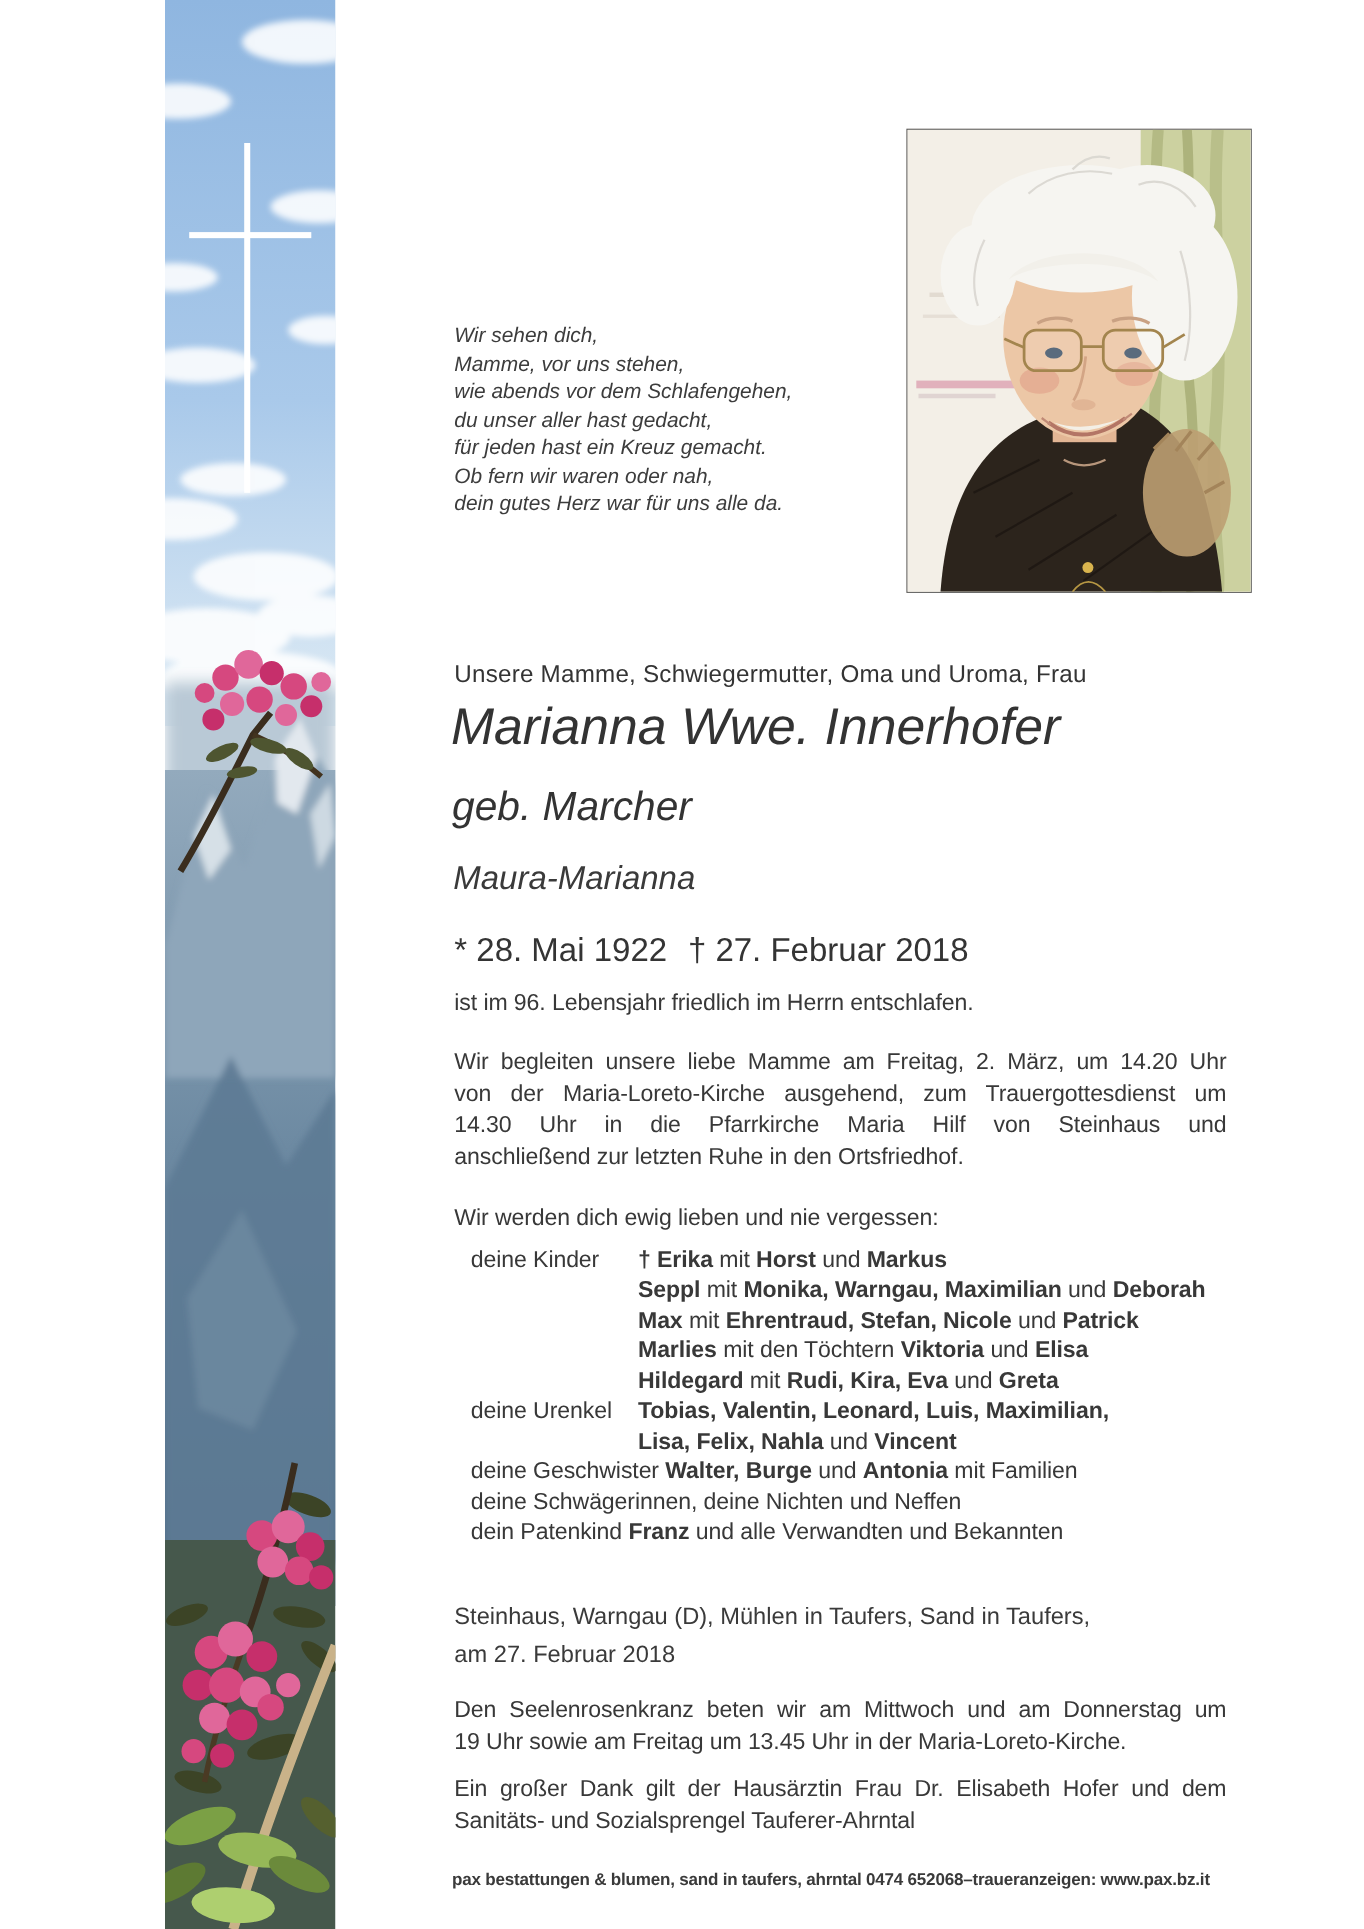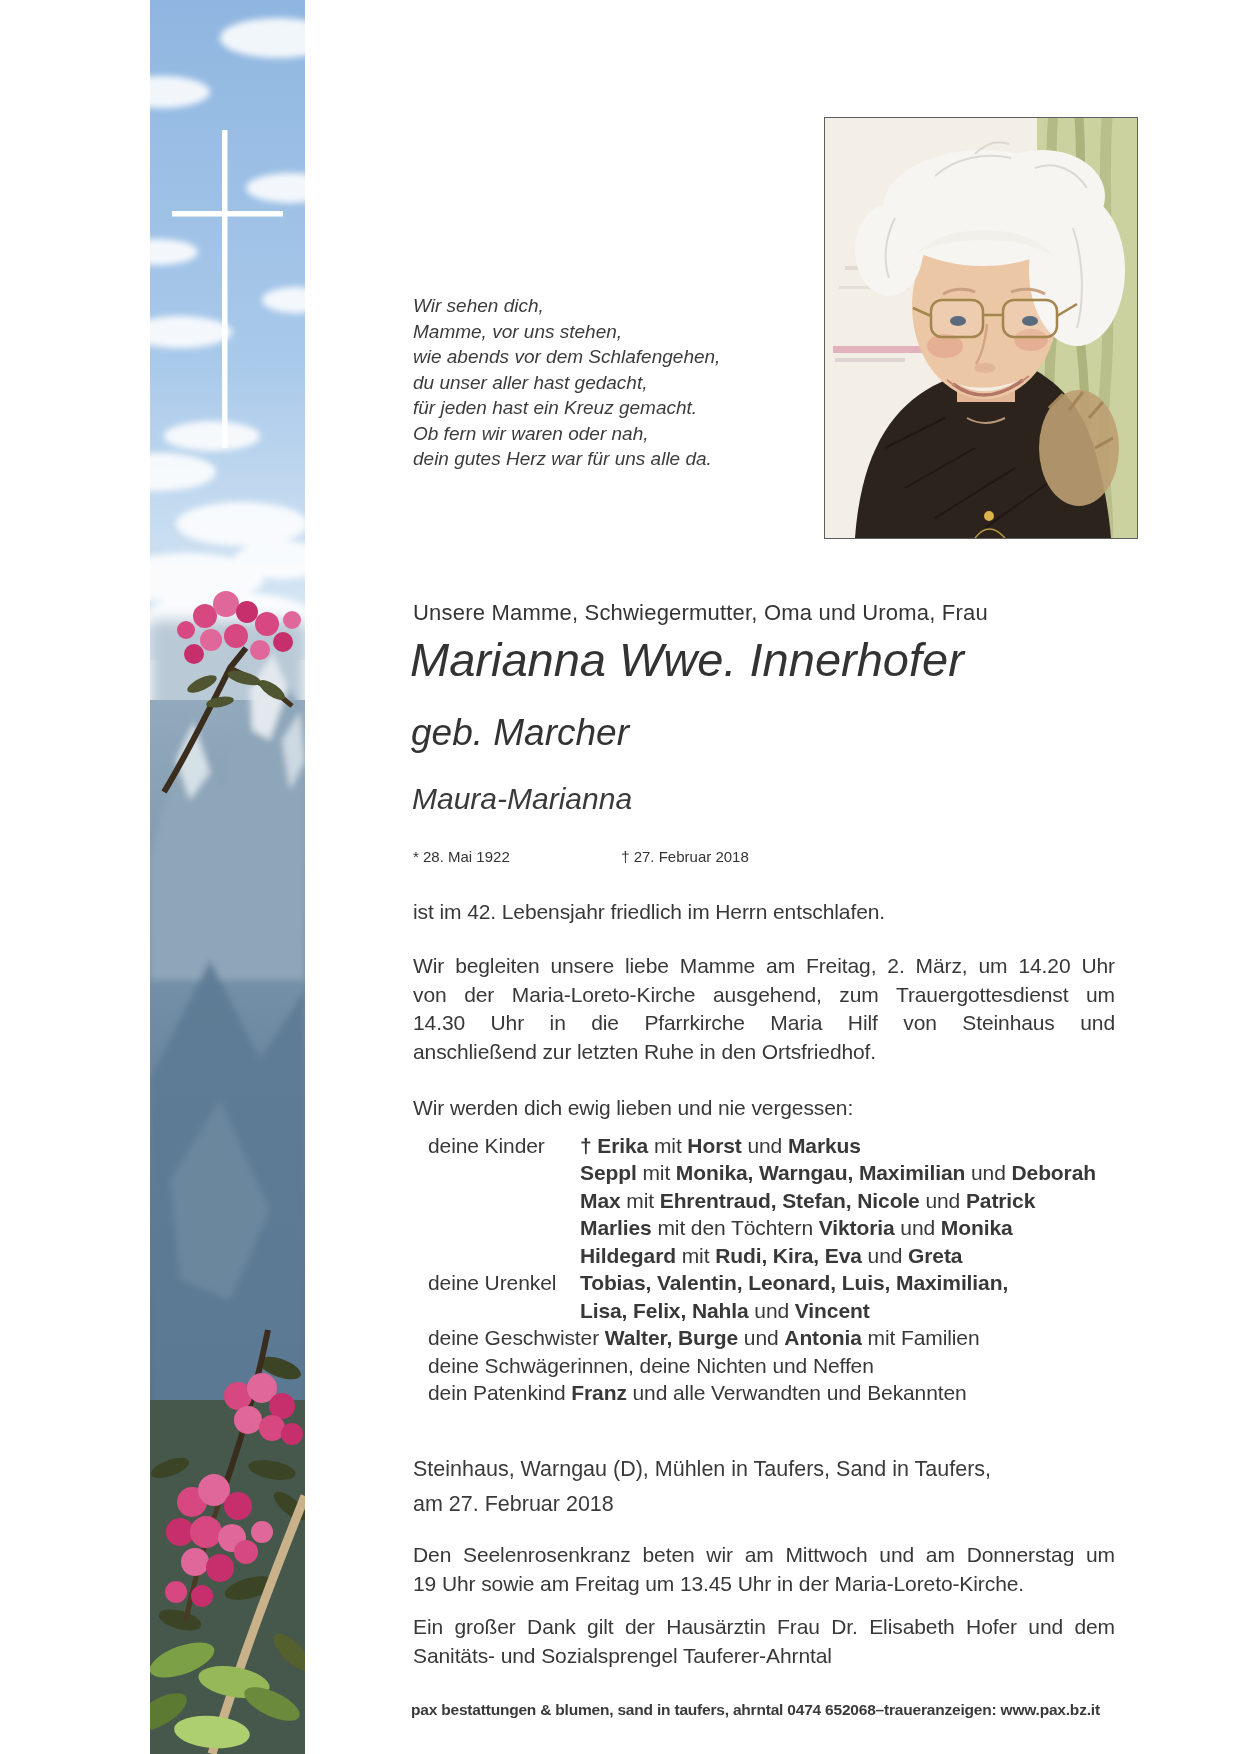--- a/index.html
+++ b/index.html
@@ -21,21 +21,21 @@
 
   
   #poem{left:413px;top:293px;font-style:italic;font-size:19px;line-height:25.5px;color:#3c3c3c;}
 
   
   #intro{left:413px;top:600px;font-size:22px;letter-spacing:.2px;color:#343434;}
   #name{left:410px;top:632px;font-style:italic;font-size:47px;color:#333333;}
   #geb{left:411px;top:712px;font-style:italic;font-size:37px;color:#333333;text-align:right;}
   #alt{left:412px;top:782px;font-style:italic;font-size:30px;color:#3a3a3a;}
 
-  #dates{left:413px;top:848px;font-size:15px;color:#343434;}
+  #dates{left:413px;top:848px;font-size:30px;color:#343434;}
   #dates .birth{display:inline-block;width:204px;}
 
   .body-text{font-size:21px;line-height:28.5px;color:#383838;letter-spacing:-0.1px;}
   #passing{left:413px;top:898px;}
   #announcement{left:413px;top:952px;width:702px;}
   .jline{text-align:justify;text-align-last:justify;}
   .jline.last{text-align-last:left;}
 
   #family{left:413px;top:1094px;width:720px;}
   #family .remember{margin-bottom:9px;}
@@ -260,21 +260,21 @@
 <div class="abs" id="intro">Unsere Mamme, Schwiegermutter, Oma und Uroma, Frau</div>
 <div class="abs" id="name">Marianna Wwe. Innerhofer</div>
 <div class="abs" id="geb">geb. Marcher</div>
 <div class="abs" id="alt">Maura-Marianna</div>
 
 <div class="abs" id="dates">
   <span class="birth">* 28. Mai 1922</span>
   <span class="death">† 27. Februar 2018</span>
 </div>
 
-<div class="abs body-text" id="passing">ist im 42. Lebensjahr friedlich im Herrn entschlafen.</div>
+<div class="abs body-text" id="passing">ist im 96. Lebensjahr friedlich im Herrn entschlafen.</div>
 
 <div class="abs body-text" id="announcement">
   <div class="jline">Wir begleiten unsere liebe Mamme am Freitag, 2. März, um 14.20 Uhr</div>
   <div class="jline">von der Maria-Loreto-Kirche ausgehend, zum Trauergottesdienst um</div>
   <div class="jline">14.30 Uhr in die Pfarrkirche Maria Hilf von Steinhaus und</div>
   <div class="jline last">anschließend zur letzten Ruhe in den Ortsfriedhof.</div>
 </div>
 
 <div class="abs body-text" id="family">
   <div class="remember">Wir werden dich ewig lieben und nie vergessen:</div>
@@ -289,21 +289,21 @@
   </div>
       <div class="fam-row">
     <span class="fam-label"></span>
     <span class="fam-content"><span class="b">Max</span><span> mit </span><span class="b">Ehrentraud, Stefan, Nicole</span><span> und </span><span class="b">Patrick</span></span>
   </div>
       <div class="fam-row">
     <span class="fam-label"></span>
   </div>
       <div class="fam-row">
     <span class="fam-label"></span>
-    <span class="fam-content"><span class="b">Marlies</span><span> mit den Töchtern </span><span class="b">Viktoria</span><span> und </span><span class="b">Monika</span></span>
+    <span class="fam-content"><span class="b">Marlies</span><span> mit den Töchtern </span><span class="b">Viktoria</span><span> und </span><span class="b">Elisa</span></span>
   </div>
       <div class="fam-row">
     <span class="fam-label"></span>
     <span class="fam-content"><span class="b">Hildegard</span><span> mit </span><span class="b">Rudi, Kira, Eva</span><span> und </span><span class="b">Greta</span></span>
   </div>
       <div class="fam-row">
     <span class="fam-label">deine Urenkel</span>
     <span class="fam-content"><span class="b">Tobias, Valentin, Leonard, Luis, Maximilian,</span></span>
   </div>
       <div class="fam-row">

